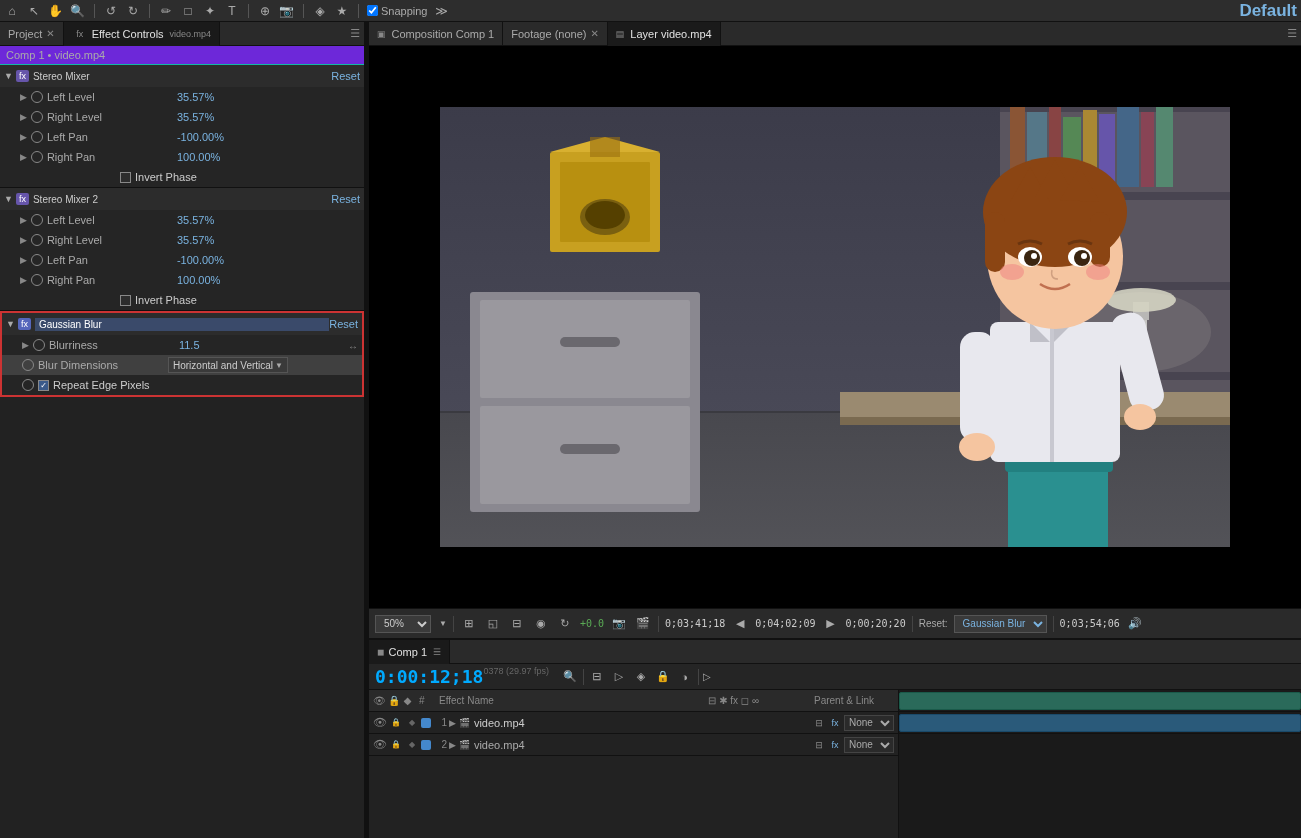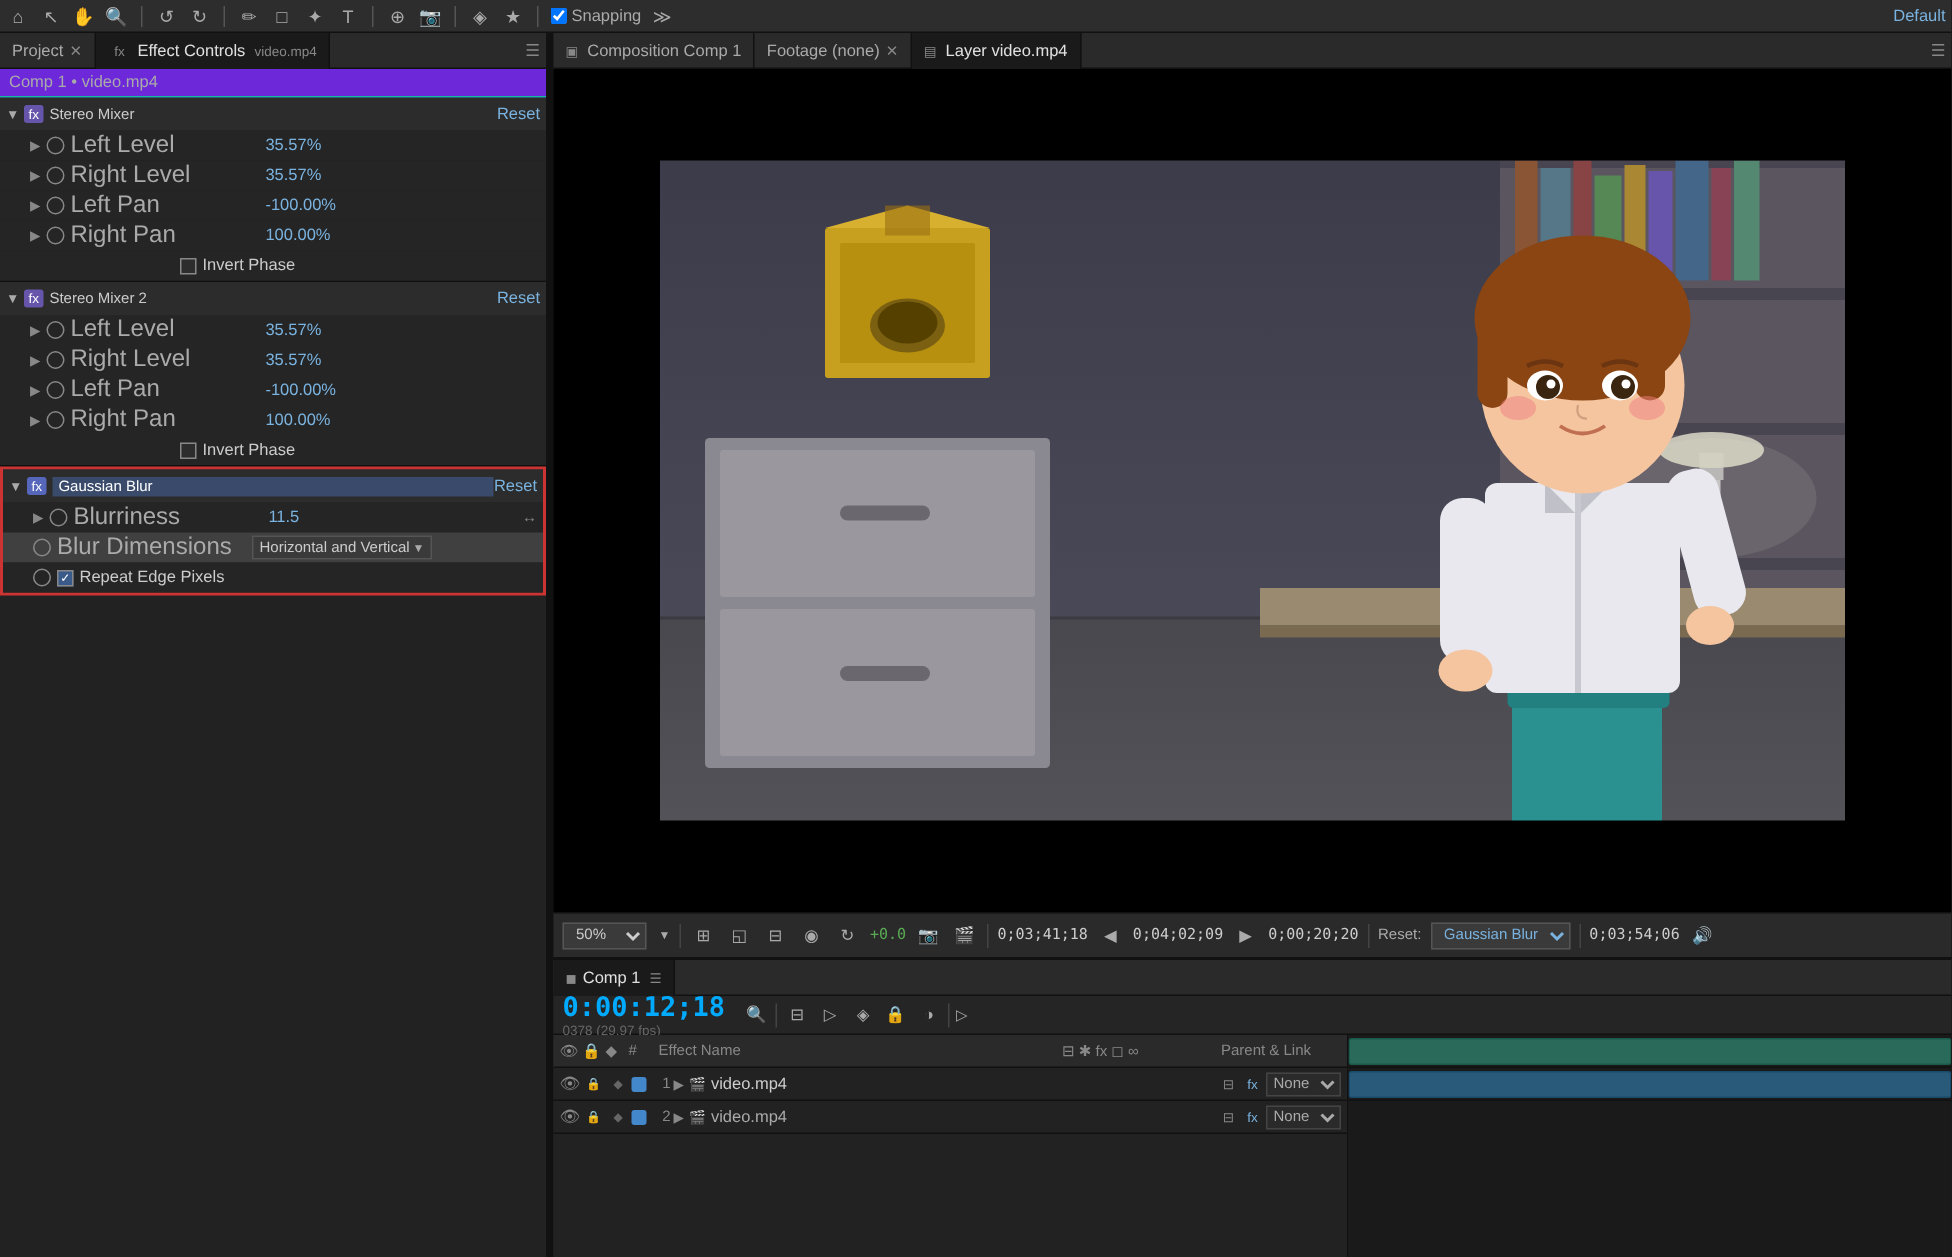--- a/index.html
+++ b/index.html
@@ -42,21 +42,22 @@
     .toolbar-snapping {
       display: flex;
       align-items: center;
       gap: 3px;
       color: #aaa;
       font-size: 11px;
     }
     .default-label {
       margin-left: auto;
       color: #7ab3e0;
-      font-size: 11px;
+      font-size: 17px;
+      font-weight: bold;
     }
 
     
     .main-layout {
       display: flex;
       height: calc(838px - 22px);
     }
 
     
     .left-panel {
@@ -189,21 +190,21 @@
       display: inline-flex;
       align-items: center;
       justify-content: center;
       font-size: 7px;
       color: #aaa;
       flex-shrink: 0;
     }
     .prop-name {
       color: #aaaaaa;
       width: 130px;
-      font-size: 16px;
+      font-size: 11px;
     }
     .prop-value {
       color: #7ab3e0;
       font-size: 11px;
       cursor: pointer;
     }
     .prop-value.negative {
       color: #7ab3e0;
     }
 
@@ -861,21 +862,21 @@
 
       <div class="bottom-panel-tabs">
         <div class="tab active">
           <span style="color:#888; font-size:9px;">◼</span>
           <span>Comp 1</span>
           <span style="color:#888; font-size:9px; margin-left:2px;">☰</span>
         </div>
       </div>
 
       <div class="timeline-toolbar">
-        <div style="display:flex; flex-direction:column; margin-right:8px;">
+        <div style="display:flex; margin-right:8px;">
           <span class="time-display-large">0:00:12;18</span>
           <span class="time-display-sub">0378 (29.97 fps)</span>
         </div>
         <span class="ctrl-icon">🔍</span>
         <span class="ctrl-sep"></span>
         <span class="ctrl-icon">⊟</span>
         <span class="ctrl-icon">▷</span>
         <span class="ctrl-icon">◈</span>
         <span class="ctrl-icon">🔒</span>
         <span class="ctrl-icon">◑</span>

